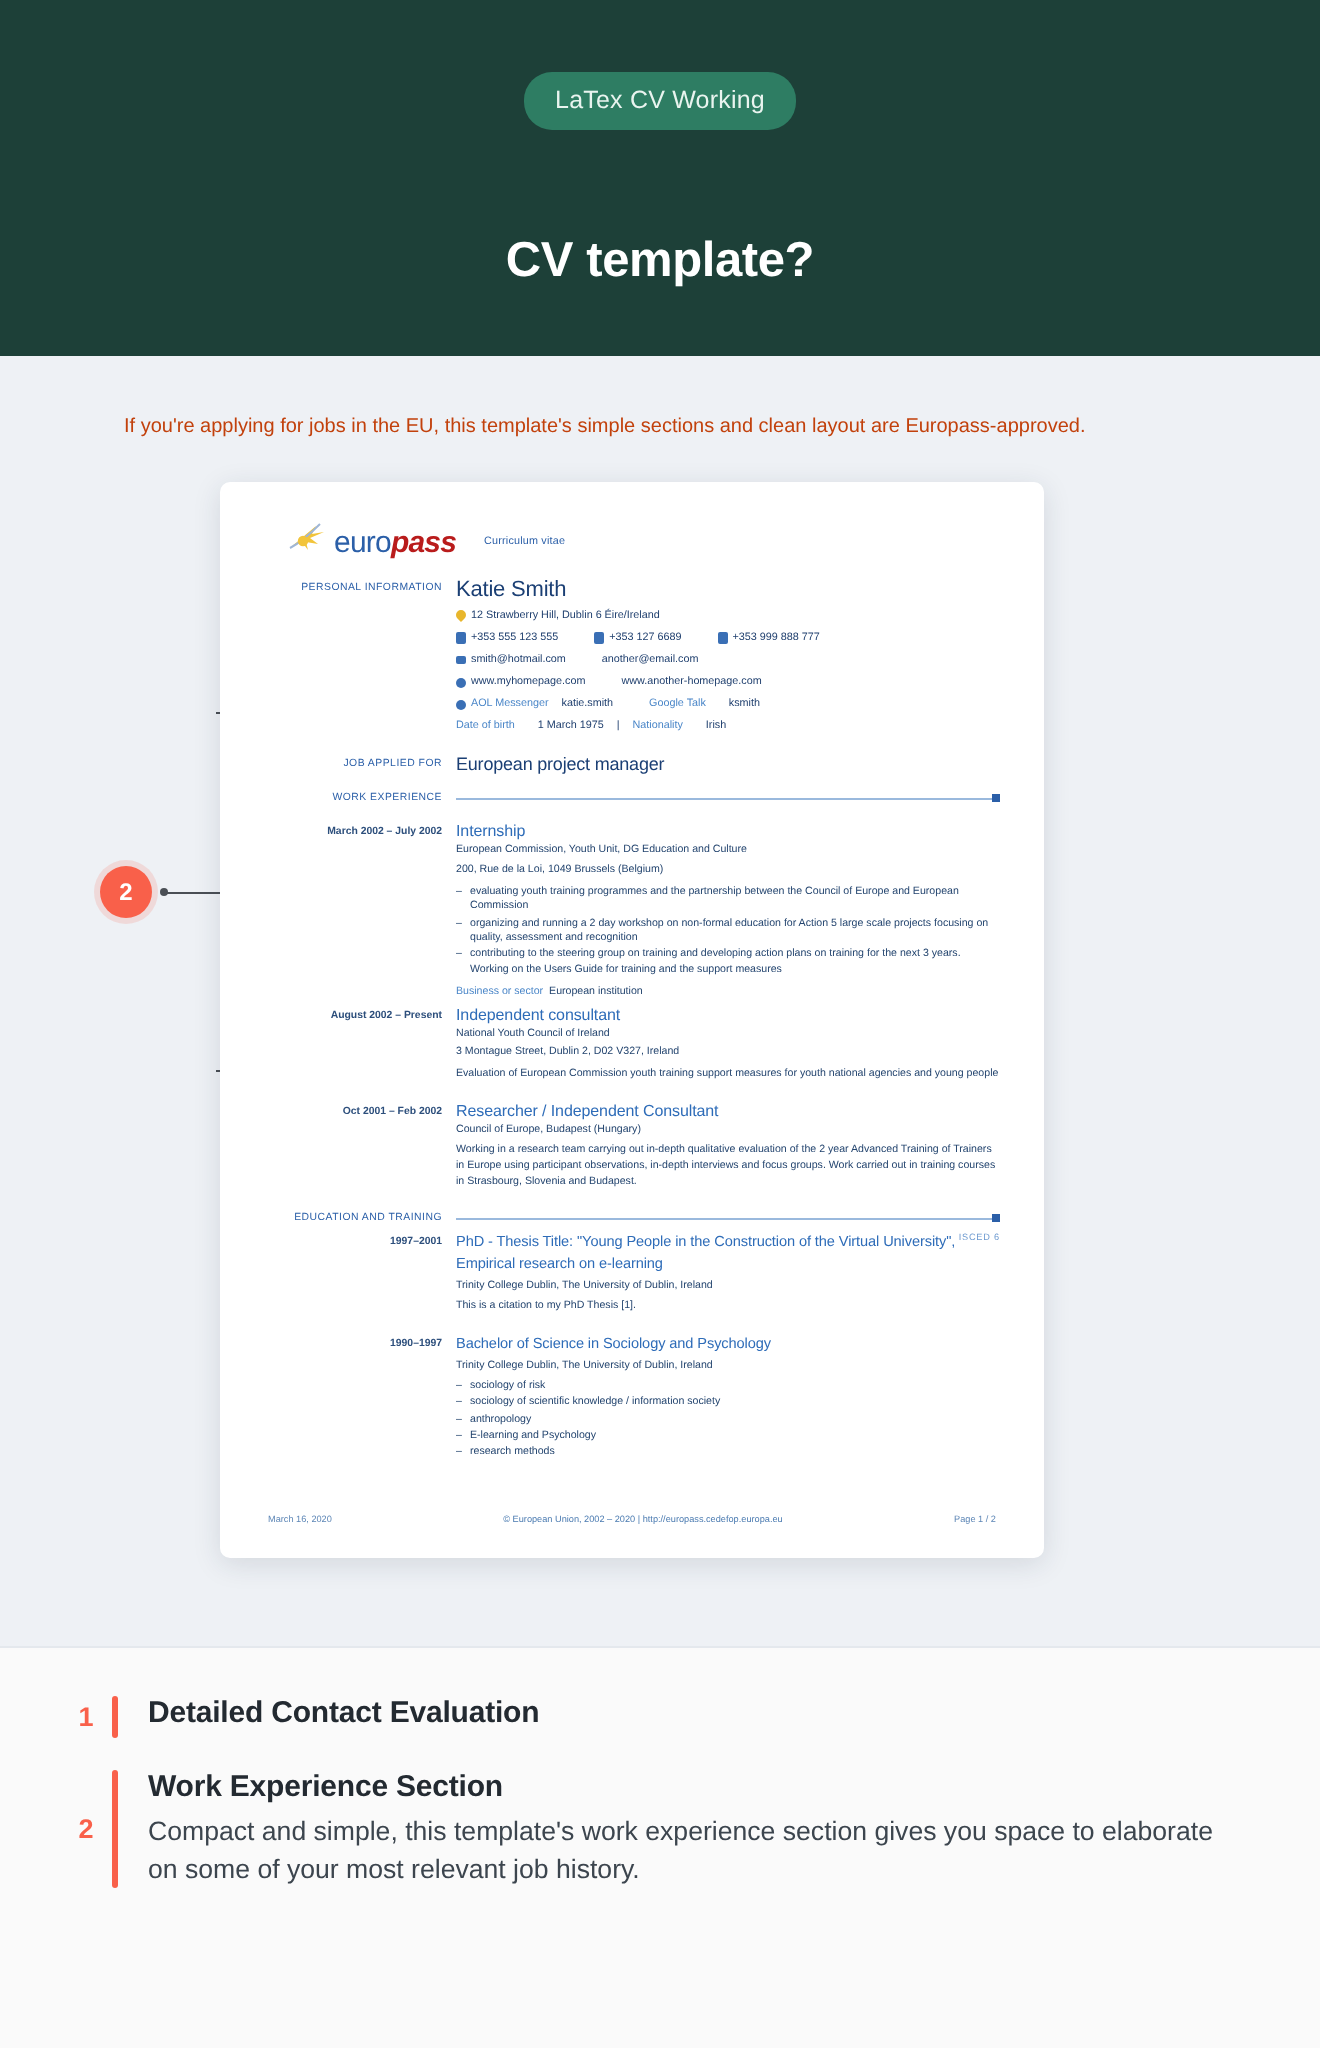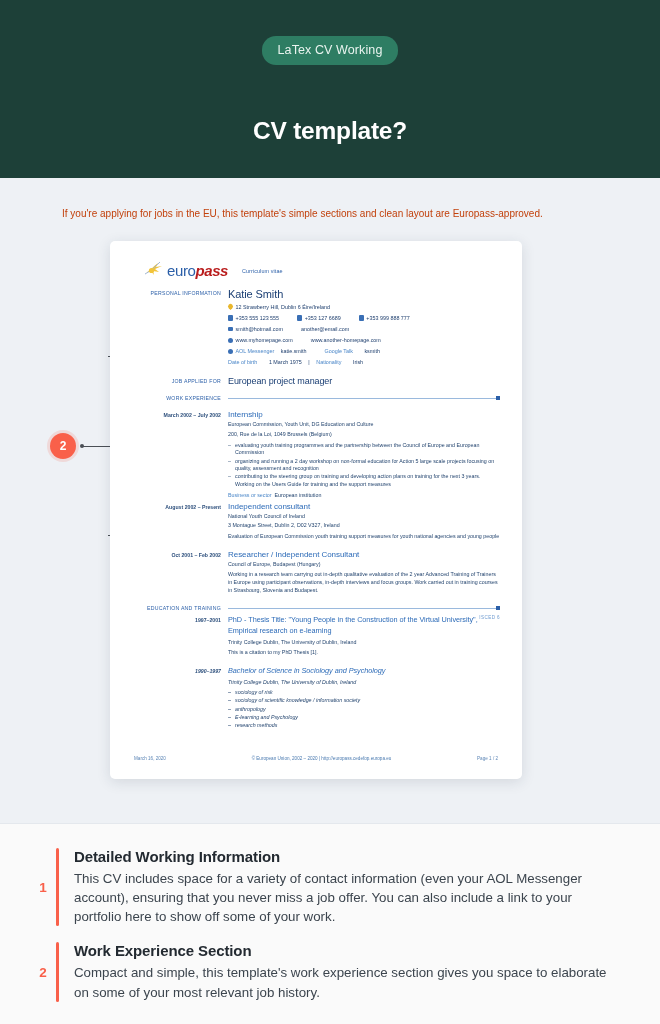--- a/index.html
+++ b/index.html
@@ -301,21 +301,21 @@
 
       <div class="row" style="margin-top:4px;">
         <div class="gut date">1997–2001</div>
         <div class="body">
           <div class="edu-title"><span class="isced">ISCED 6</span><span>PhD - Thesis Title: "Young People in the Construction of the Virtual University", Empirical research on e-learning</span></div>
           <div class="org">Trinity College Dublin, The University of Dublin, Ireland</div>
           <div class="org">This is a citation to my PhD Thesis [1].</div>
         </div>
       </div>
 
-      <div class="row" style="margin-top:9px;font-style:italic;">
+      <div class="row" style="margin-top:9px;">
         <div class="gut date">1990–1997</div>
         <div class="body">
           <div class="edu-title">Bachelor of Science in Sociology and Psychology</div>
           <div class="org">Trinity College Dublin, The University of Dublin, Ireland</div>
           <ul class="bul">
             <li>sociology of risk</li>
             <li>sociology of scientific knowledge / information society</li>
             <li>anthropology</li>
             <li>E-learning and Psychology</li>
             <li>research methods</li>
@@ -331,22 +331,21 @@
 
     </div>
   </div>
 </div>
 
 <div class="features">
   <div class="feat">
     <div class="feat-num">1</div>
     <div class="feat-bar"></div>
     <div class="feat-body">
-      <div class="feat-title">Detailed Working Information</div>
-      <div class="feat-text">This CV includes space for a variety of contact information (even your AOL Messenger account), ensuring that you never miss a job offer. You can also include a link to your portfolio here to show off some of your work.</div>
+      <div class="feat-title">Detailed Contact Evaluation</div>
     </div>
   </div>
   <div class="feat">
     <div class="feat-num">2</div>
     <div class="feat-bar"></div>
     <div class="feat-body">
       <div class="feat-title">Work Experience Section</div>
       <div class="feat-text">Compact and simple, this template's work experience section gives you space to elaborate on some of your most relevant job history.</div>
     </div>
   </div>

